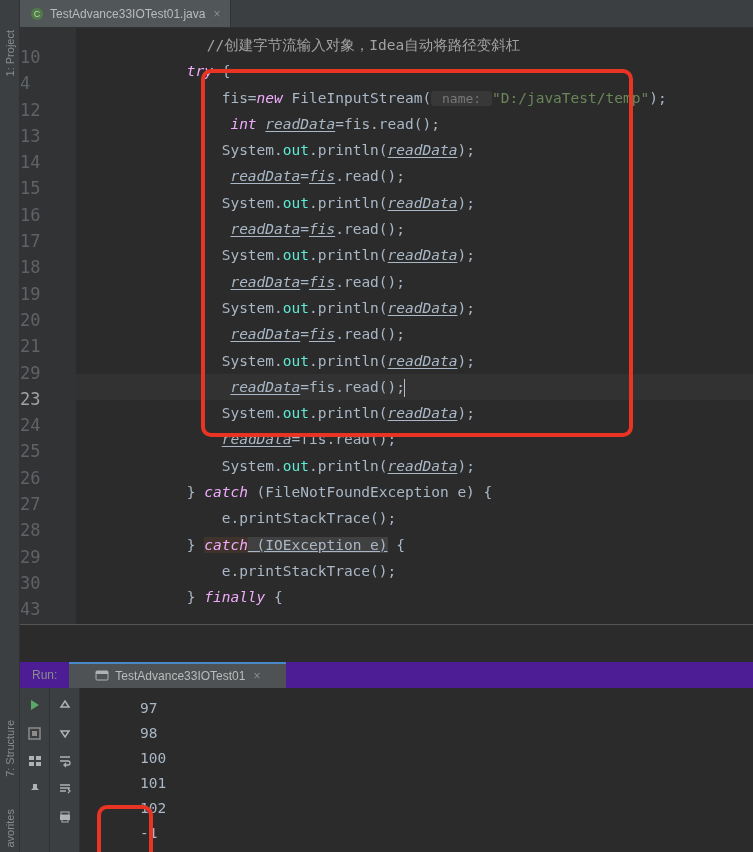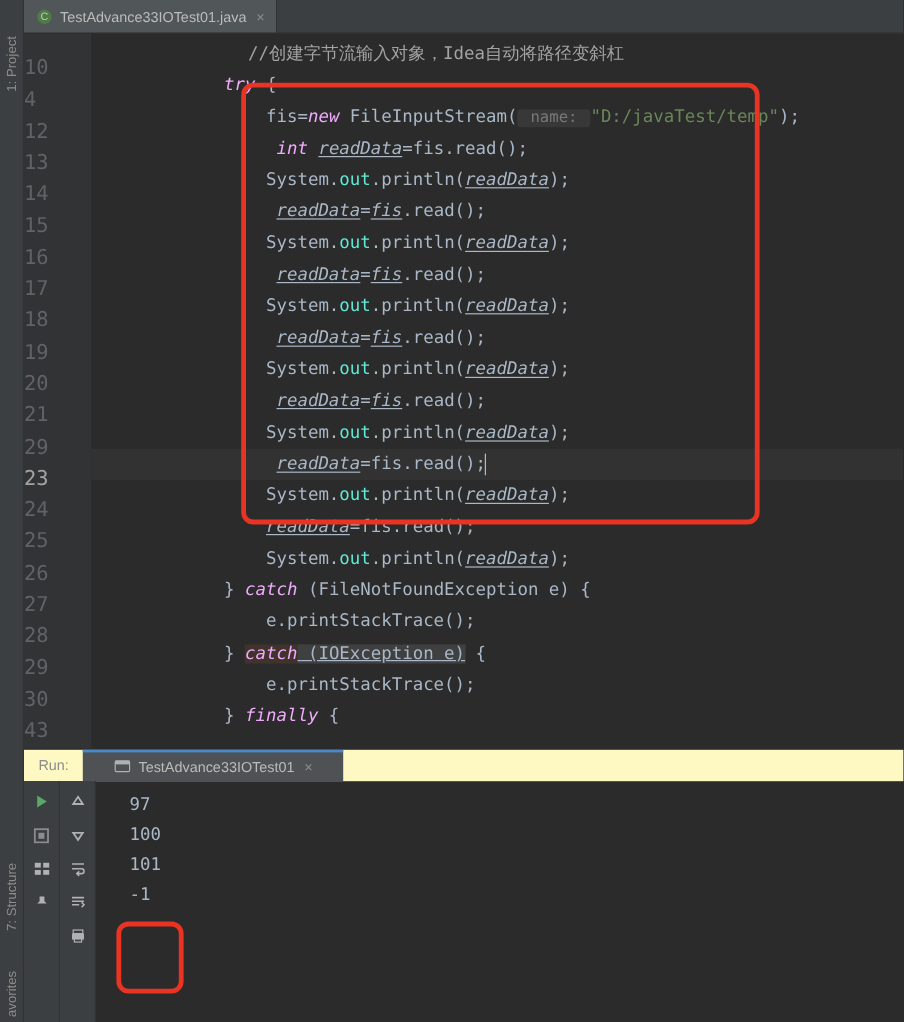--- a/index.html
+++ b/index.html
@@ -123,26 +123,27 @@
     }
     .run-panel {
       height: 228px;
       background: #2b2b2b;
       border-top: 1px solid #555;
       display: flex;
       flex-direction: column;
     }
     .run-header {
       height: 26px;
-      background: #fef9c3;
+      background: #4c1d95;
       display: flex;
       align-items: center;
       font-family: sans-serif;
       font-size: 12px;
       color: #bbbbbb;
+      margin-top: 37px;
     }
     .run-label {
       padding: 0 12px;
       color: #8c8c8c;
     }
     .run-tab {
       display: flex;
       align-items: center;
       padding: 0 26px;
       height: 100%;
@@ -177,21 +178,21 @@
       color: #afb1b3;
     }
     .console-output {
       flex: 1;
       padding: 8px 0 0 28px;
       line-height: 25px;
       font-size: 14.5px;
       color: #a9b7c6;
       position: relative;
     }
-    .console-line { height: 25px; }
+    .console-line { height: 25px; margin-left: 32px; }
     .highlight-console {
       left: 17px;
       top: 117px;
       width: 56px;
       height: 60px;
     }
     .caret {
       display: inline-block;
       width: 1px;
       height: 18px;
@@ -343,20 +344,22 @@
         <span class="tool-icon">
           <svg width="14" height="14" viewBox="0 0 14 14">
               <rect x="3" y="2" width="8" height="3" fill="none" stroke="#afb1b3"></rect>
               <rect x="2" y="5" width="10" height="5" fill="#afb1b3"></rect>
               <rect x="4" y="9" width="6" height="3" fill="none" stroke="#afb1b3"></rect>
             </svg>
         </span>
       </div>
       <div class="console-output">
         <div class="console-line">97</div>
+        <div class="console-line">98</div>
         <div class="console-line">100</div>
         <div class="console-line">101</div>
+        <div class="console-line">102</div>
         <div class="console-line">-1</div>
         <div class="highlight-box highlight-console"></div>
       </div>
     </div>
   </div>
 </div>
 
 </body></html>

